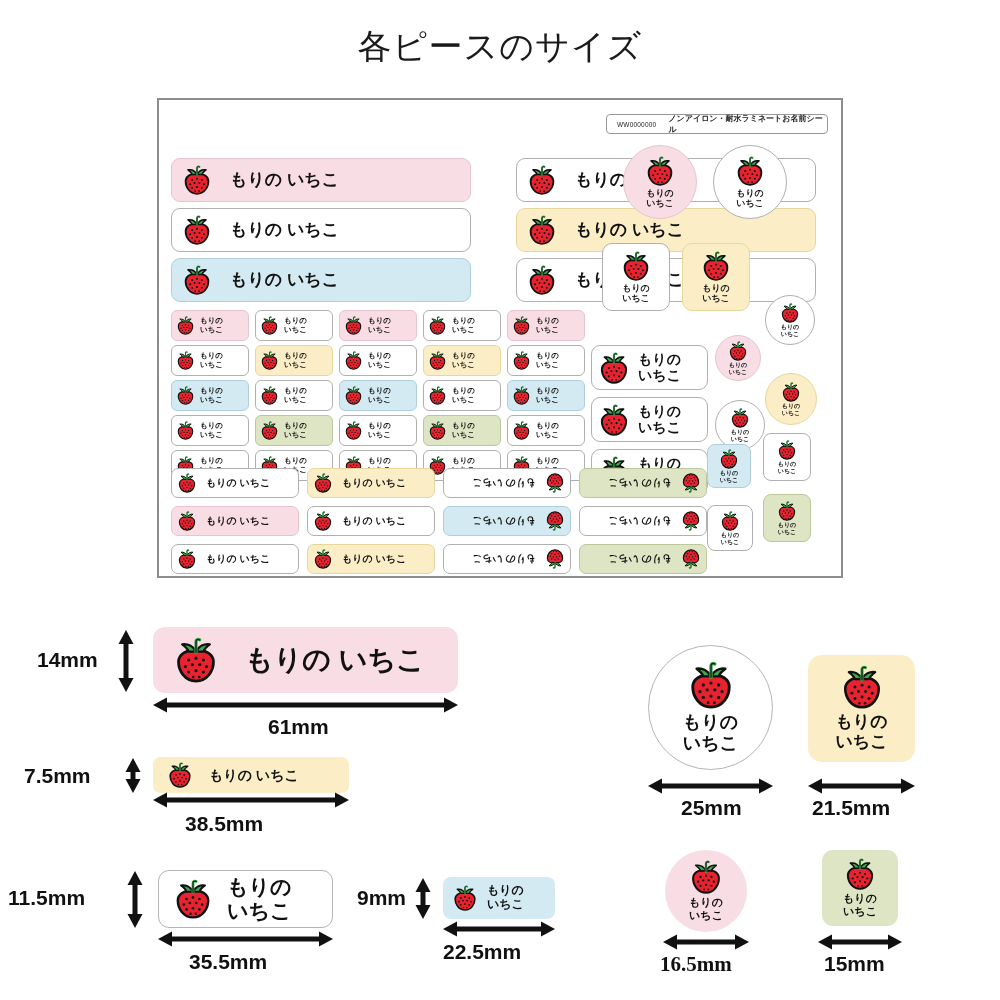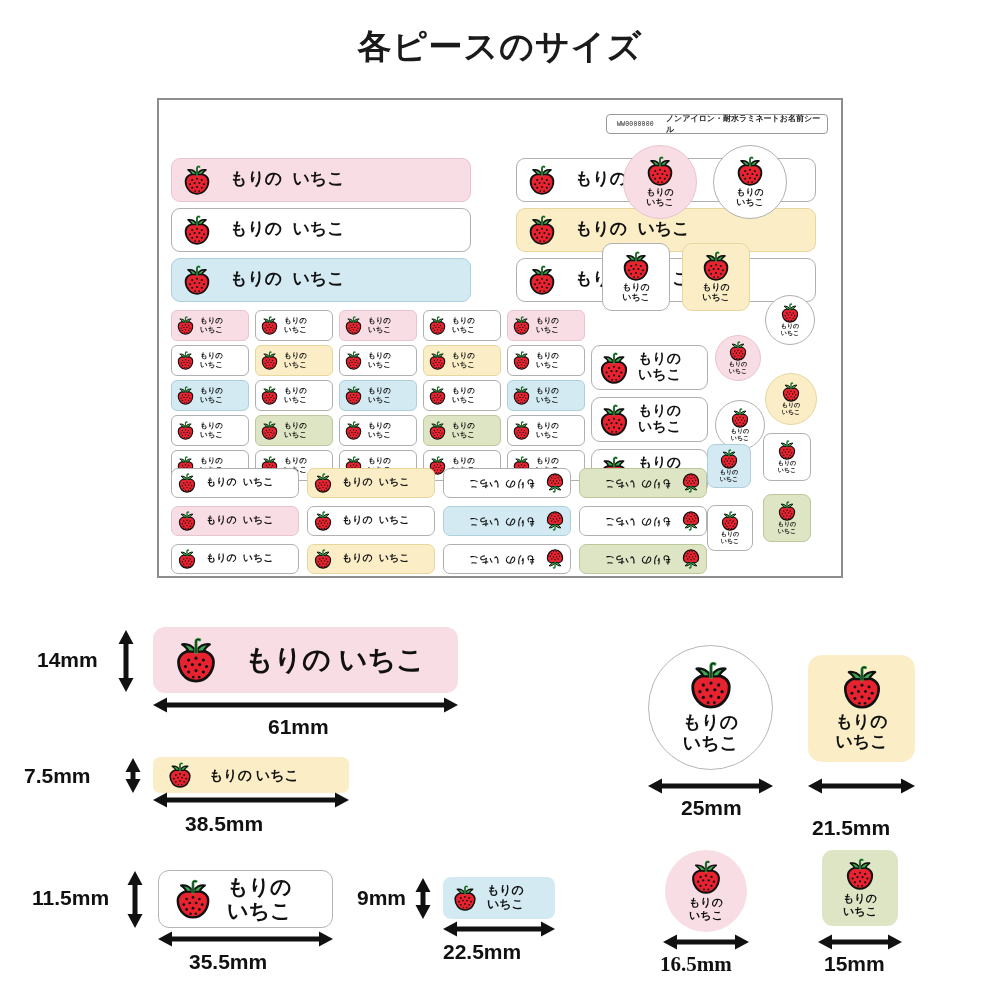--- a/index.html
+++ b/index.html
@@ -6,28 +6,28 @@
   body{
     width:1000px;height:1000px;
     background:#ffffff;
     font-family:"Liberation Sans","DejaVu Sans",sans-serif;
     overflow:hidden;
     position:relative;
   }
   #page-title{
     position:absolute;top:24px;left:0;width:1000px;
     text-align:center;
-    font-size:34px;font-weight:bold;color:#1a1a1a;
+    font-size:34px;font-weight:normal;color:#1a1a1a;
     letter-spacing:1px;
   }
 
   
   #sheet{
     position:absolute;left:157px;top:98px;width:686px;height:480px;
-    background:#ffffff;border:2px solid #8d8d8d;box-sizing:border-box;font-family:Liberation Mono, monospace;
+    background:#ffffff;border:2px solid #8d8d8d;box-sizing:border-box;
   }
   .pc{position:absolute;box-sizing:border-box;}
 
   
   .pill{
     border-radius:9px;
     border:1px solid #b0b0b0;
     background:#ffffff;
     display:flex;align-items:center;
     box-sizing:border-box;
@@ -1647,21 +1647,21 @@
         </g>
       </svg>
       <span class="s-txt" style="font-size:21px;margin-left:14px;text-align:left;">もりの
 いちこ</span>
     </div>
     <svg class="arrow" style="left:126px;top:871px;" width="18" height="57" viewBox="0 0 18 57">
       <line x1="9" y1="9" x2="9" y2="48" stroke="#111" stroke-width="5"></line>
       <polygon points="9,0 1.5,14 16.5,14" fill="#111"></polygon>
       <polygon points="9,57 1.5,43 16.5,43" fill="#111"></polygon>
     </svg>
-    <div class="meas-label" style="left:32px;top:886px;">11.5mm</div>
+    <div class="meas-label" style="left:8px;top:886px;">11.5mm</div>
     <svg class="arrow" style="left:158px;top:930px;" width="175" height="18" viewBox="0 0 175 18">
       <line x1="9" y1="9" x2="166" y2="9" stroke="#111" stroke-width="5"></line>
       <polygon points="0,9 14,1.5 14,16.5" fill="#111"></polygon>
       <polygon points="175,9 161,1.5 161,16.5" fill="#111"></polygon>
     </svg>
     <div class="meas-label" style="left:189px;top:950px;">35.5mm</div>
     <div class="swatch s-pill blue" style="left:443px;top:877px;width:112px;height:42px;padding-left:9px;border-radius:8px;">
       <svg class="berry" width="26" height="26" viewBox="0 0 100 100">
         <path d="M50 96 C26 96 12 74 12 54 C12 38 28 28 50 28 C72 28 88 38 88 54 C88 74 74 96 50 96 Z" fill="#e8232f" stroke="#111" stroke-width="6" stroke-linejoin="round"></path>
         <path d="M50 32 C44 20 32 14 20 16 C28 22 32 26 34 32 Z" fill="#3ba94c" stroke="#111" stroke-width="5" stroke-linejoin="round"></path>
@@ -1752,21 +1752,21 @@
         </g>
       </svg>
       <span class="s-txt" style="font-size:17px;margin-top:3px;">もりの
 いちこ</span>
     </div>
     <svg class="arrow" style="left:808px;top:777px;" width="107" height="18" viewBox="0 0 107 18">
       <line x1="9" y1="9" x2="98" y2="9" stroke="#111" stroke-width="5"></line>
       <polygon points="0,9 14,1.5 14,16.5" fill="#111"></polygon>
       <polygon points="107,9 93,1.5 93,16.5" fill="#111"></polygon>
     </svg>
-    <div class="meas-label" style="left:812px;top:796px;margin-top:20px;">21.5mm</div>
+    <div class="meas-label" style="left:812px;top:796px;">21.5mm</div>
     <div class="swatch s-circ pink" style="left:665px;top:850px;width:82px;height:82px;">
       <svg class="berry" width="34" height="34" viewBox="0 0 100 100">
         <path d="M50 96 C26 96 12 74 12 54 C12 38 28 28 50 28 C72 28 88 38 88 54 C88 74 74 96 50 96 Z" fill="#e8232f" stroke="#111" stroke-width="6" stroke-linejoin="round"></path>
         <path d="M50 32 C44 20 32 14 20 16 C28 22 32 26 34 32 Z" fill="#3ba94c" stroke="#111" stroke-width="5" stroke-linejoin="round"></path>
         <path d="M50 32 C56 20 68 14 80 16 C72 22 68 26 66 32 Z" fill="#3ba94c" stroke="#111" stroke-width="5" stroke-linejoin="round"></path>
         <path d="M50 34 L50 10 C50 6 54 4 58 6" fill="none" stroke="#3ba94c" stroke-width="7" stroke-linecap="round"></path>
         <path d="M50 34 L50 10 C50 6 54 4 58 6" fill="none" stroke="#111" stroke-width="3" stroke-linecap="round" opacity="0.85"></path>
         <g fill="#111">
           <circle cx="34" cy="50" r="3.4"></circle>
           <circle cx="50" cy="46" r="3.4"></circle>

